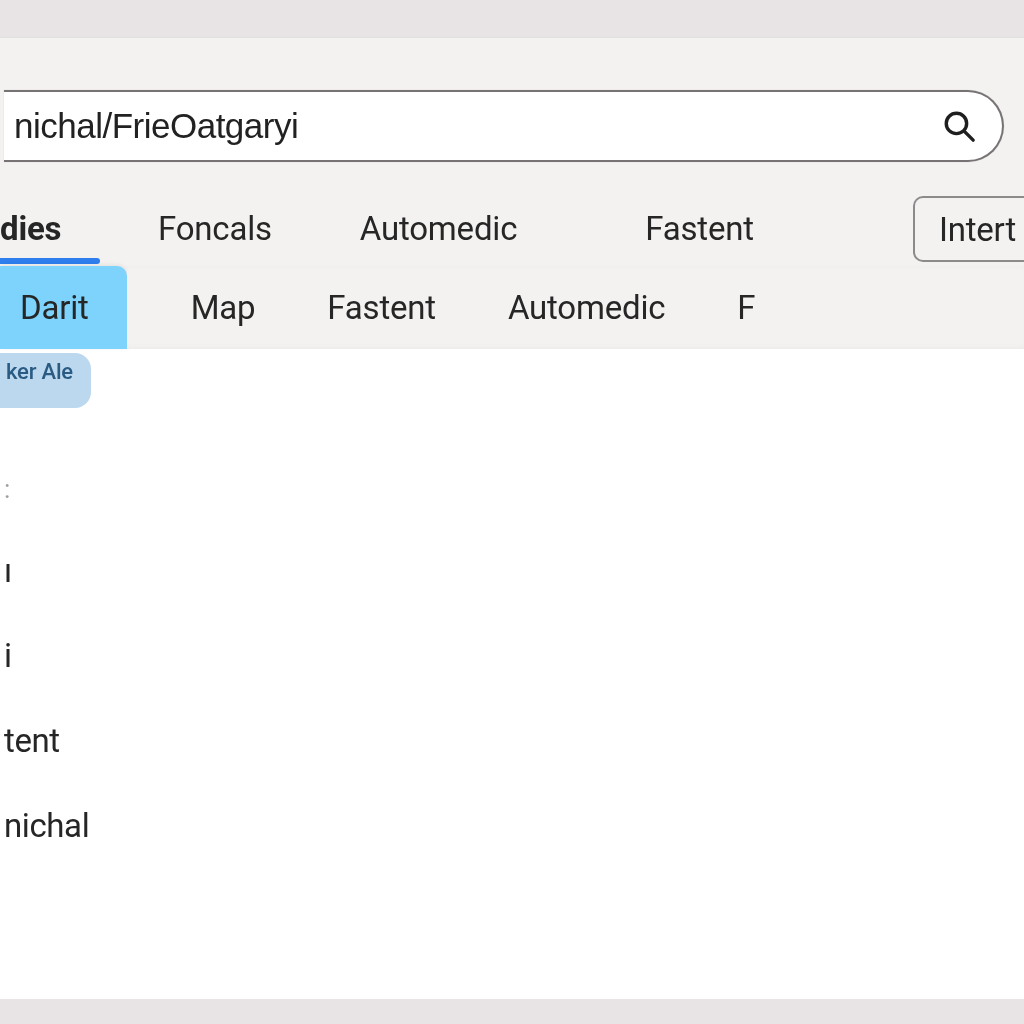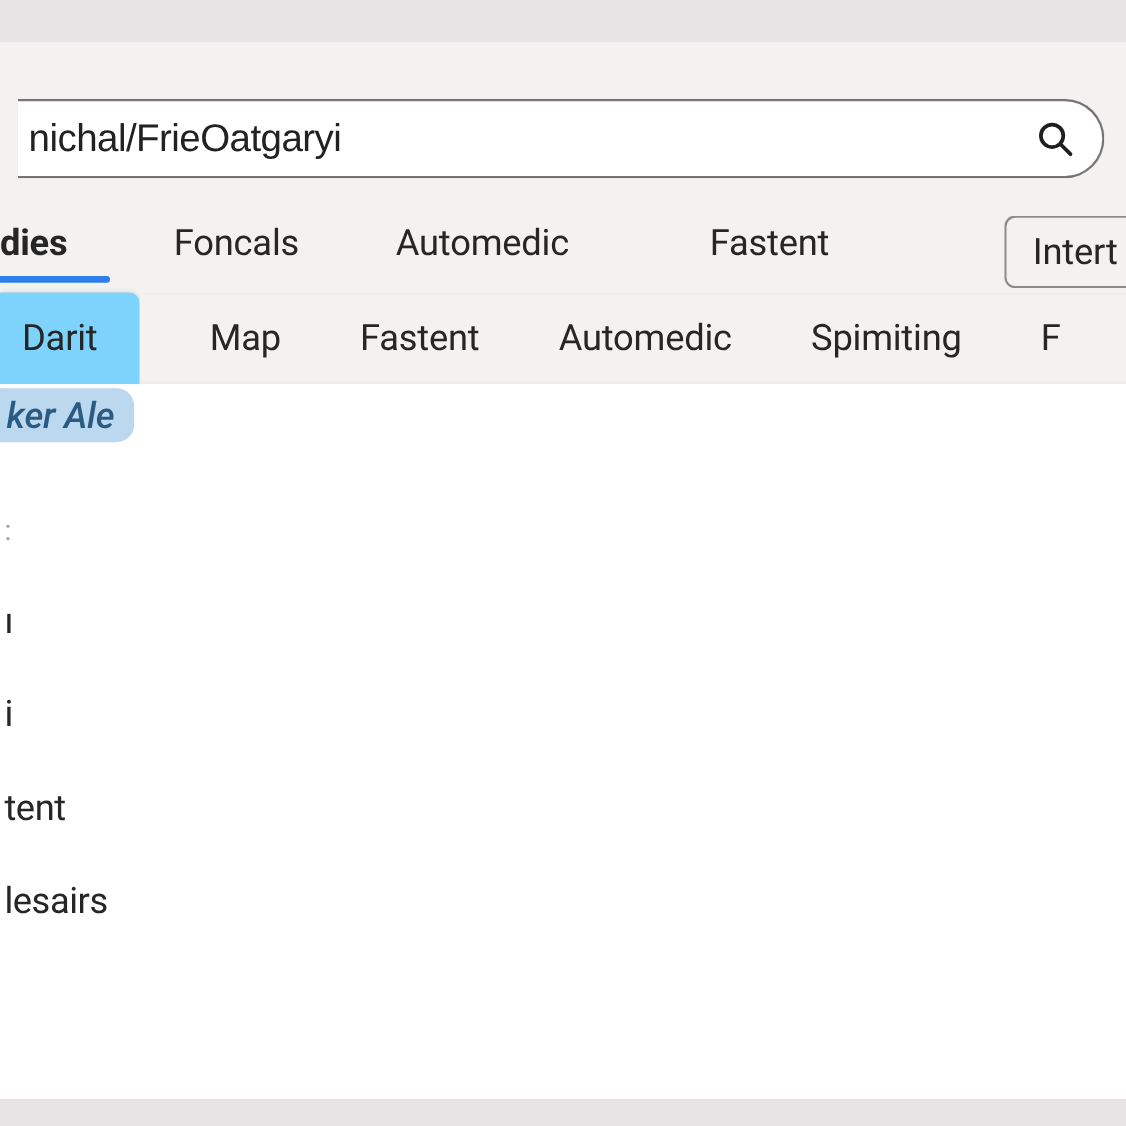--- a/index.html
+++ b/index.html
@@ -39,21 +39,21 @@
     background: var(--bg-top);
   }
 
   .chrome {
     background: var(--bg-main);
     border-top: 1px solid rgba(0,0,0,0.07);
   }
 
   
   .search-row {
-    padding: 52px 20px 14px 16px;
+    padding: 52px 20px 14px 4px;
     display: flex;
     justify-content: flex-end;
   }
   .search-pill {
     flex: 1;
     height: 72px;
     border: 2px solid var(--search-border);
     border-radius: 36px;
     border-top-left-radius: 0;
     border-bottom-left-radius: 0;
@@ -78,21 +78,21 @@
   }
   .search-icon {
     width: 34px; height: 34px;
     flex: 0 0 auto;
   }
   .search-icon svg { width: 100%; height: 100%; display:block; }
 
   
   .tab-row {
     display: flex;
-    align-items: flex-start;
+    align-items: flex-end;
     gap: 0;
     padding: 16px 0 0 0;
     height: 90px;
     position: relative;
   }
   .tab {
     font-size: 33px;
     font-weight: 400;
     color: var(--text);
     padding: 10px 24px 18px 24px;
@@ -177,27 +177,26 @@
   .content {
     background: var(--bg-content);
     min-height: 650px;
     padding-top: 0;
     box-shadow: 0 -2px 3px rgba(0,0,0,0.02);
   }
   .pill-highlight {
     display: inline-block;
     background: var(--highlight);
     color: var(--highlight-text);
-    font-size: 33px;
+    font-size: 22px;
     font-weight: 500;
-    padding: 6px 18px 4px 6px;
+    padding: 6px 18px 24px 6px;
     border-top-right-radius: 16px;
     border-bottom-right-radius: 16px;
     margin-top: 4px;
-    font-style: italic;
   }
 
   .sidebar-list {
     margin-top: 68px;
     display: flex;
     flex-direction: column;
     gap: 52px;
     padding-left: 4px;
   }
   .sidebar-item {
@@ -240,32 +239,31 @@
       <div class="tab">Fastent</div>
       <div class="btn-tab">Intert</div>
     </div>
 
     <div class="subtab-panel">
       <div class="subtab-head">Darit</div>
       <div class="subtab-rest">
         <div class="subtab">Map</div>
         <div class="subtab">Fastent</div>
         <div class="subtab">Automedic</div>
-        <div class="subtab">Spimiting</div>
         <div class="subtab">F</div>
       </div>
     </div>
 
   </div>
 
   <div class="content">
     <span class="pill-highlight">ker Ale</span>
 
     <div class="sidebar-list">
       <div class="sidebar-item faint">:</div>
       <div class="sidebar-item">ı</div>
       <div class="sidebar-item">i</div>
       <div class="sidebar-item">tent</div>
-      <div class="sidebar-item">lesairs</div>
+      <div class="sidebar-item">nichal</div>
     </div>
   </div>
 
 </div>
 
 </body></html>

